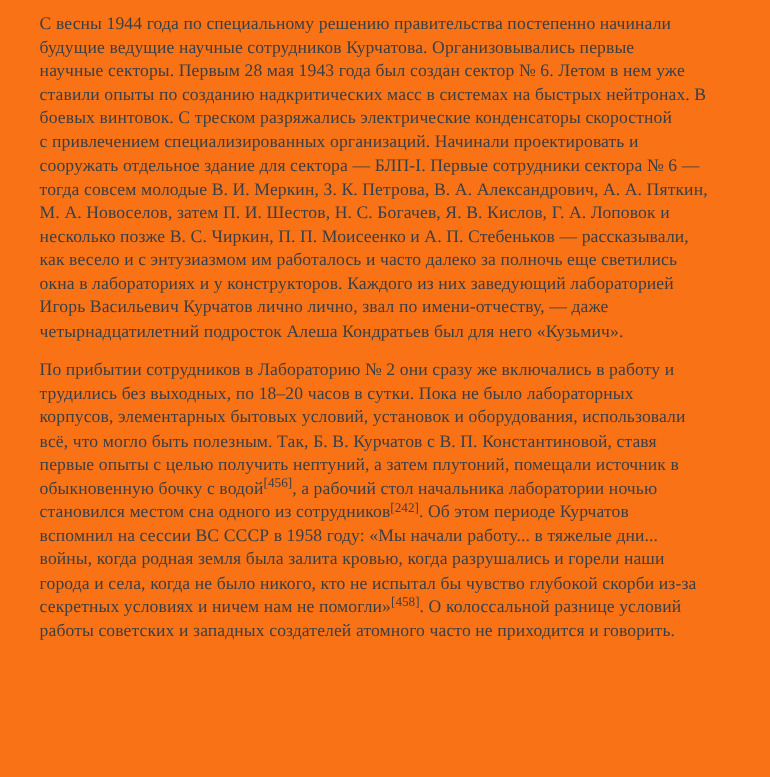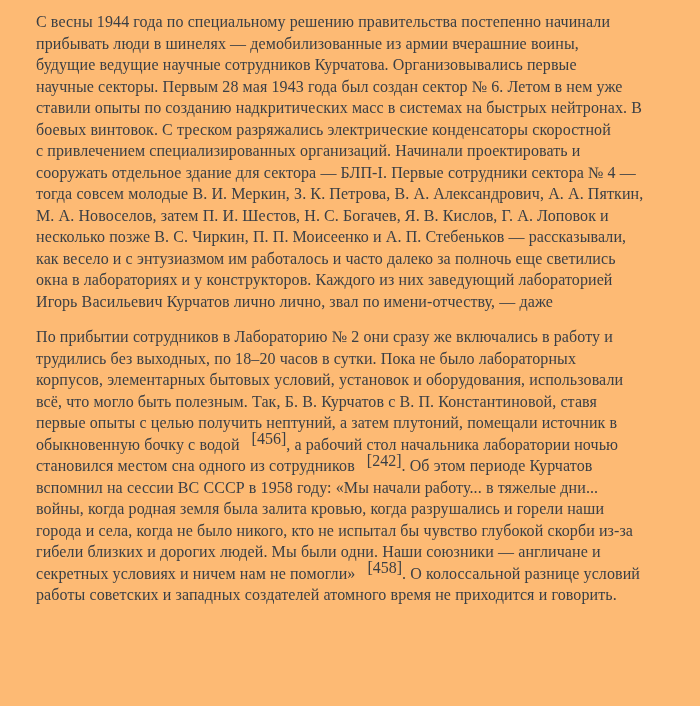--- a/index.html
+++ b/index.html
@@ -11,77 +11,75 @@
     width: 700px;
     height: 706px;
     overflow: hidden;
     box-sizing: border-box;
   }
   .page {
     box-sizing: border-box;
     width: 700px;
     height: 706px;
     padding: 11px 10px 0 36px;
-    background: #fdba74;
+    background: #f97316;
     font-family: "Liberation Serif", "DejaVu Serif", serif;
     font-size: 16px;
     color: #3a3f45;
   }
   .para {
     margin: 0 0 14px 0;
     padding: 0;
   }
   .line {
     display: block;
     line-height: 21.5px;
     white-space: nowrap;
     letter-spacing: 0.1px;
   }
   sup.ref {
-    font-size: 16px;
+    font-size: 12px;
     line-height: 0;
     vertical-align: baseline;
     position: relative;
     top: -5.5px;
     letter-spacing: 0;
     color: #3a3f45;
     cursor: pointer;
-    margin-left: 12px;
   }
 </style>
 </head>
 <body>
 
 <main class="page">
   <article>
       <p class="para">
         <span class="line">С весны 1944 года по специальному решению правительства постепенно начинали</span>
-        <span class="line">прибывать люди в шинелях — демобилизованные из армии вчерашние воины,</span>
         <span class="line">будущие ведущие научные сотрудников Курчатова. Организовывались первые</span>
         <span class="line">научные секторы. Первым 28 мая 1943 года был создан сектор № 6. Летом в нем уже</span>
         <span class="line">ставили опыты по созданию надкритических масс в системах на быстрых нейтронах. В</span>
         <span class="line">боевых винтовок. С треском разряжались электрические конденсаторы скоростной</span>
         <span class="line">с привлечением специализированных организаций. Начинали проектировать и</span>
-        <span class="line">сооружать отдельное здание для сектора — БЛП-I. Первые сотрудники сектора № 4 —</span>
+        <span class="line">сооружать отдельное здание для сектора — БЛП-I. Первые сотрудники сектора № 6 —</span>
         <span class="line">тогда совсем молодые В. И. Меркин, З. К. Петрова, В. А. Александрович, А. А. Пяткин,</span>
         <span class="line">М. А. Новоселов, затем П. И. Шестов, Н. С. Богачев, Я. В. Кислов, Г. А. Лоповок и</span>
         <span class="line">несколько позже В. С. Чиркин, П. П. Моисеенко и А. П. Стебеньков — рассказывали,</span>
         <span class="line">как весело и с энтузиазмом им работалось и часто далеко за полночь еще светились</span>
         <span class="line">окна в лабораториях и у конструкторов. Каждого из них заведующий лабораторией</span>
         <span class="line">Игорь Васильевич Курчатов лично лично, звал по имени-отчеству, — даже</span>
+        <span class="line">четырнадцатилетний подросток Алеша Кондратьев был для него «Кузьмич».</span>
       </p>
       <p class="para">
         <span class="line">По прибытии сотрудников в Лабораторию № 2 они сразу же включались в работу и</span>
         <span class="line">трудились без выходных, по 18–20 часов в сутки. Пока не было лабораторных</span>
         <span class="line">корпусов, элементарных бытовых условий, установок и оборудования, использовали</span>
         <span class="line">всё, что могло быть полезным. Так, Б. В. Курчатов с В. П. Константиновой, ставя</span>
         <span class="line">первые опыты с целью получить нептуний, а затем плутоний, помещали источник в</span>
         <span class="line">обыкновенную бочку с водой<sup class="ref">[456]</sup>, а рабочий стол начальника лаборатории ночью</span>
         <span class="line">становился местом сна одного из сотрудников<sup class="ref">[242]</sup>. Об этом периоде Курчатов</span>
         <span class="line">вспомнил на сессии ВС СССР в 1958 году: «Мы начали работу... в тяжелые дни...</span>
         <span class="line">войны, когда родная земля была залита кровью, когда разрушались и горели наши</span>
         <span class="line">города и села, когда не было никого, кто не испытал бы чувство глубокой скорби из-за</span>
-        <span class="line">гибели близких и дорогих людей. Мы были одни. Наши союзники — англичане и</span>
         <span class="line">секретных условиях и ничем нам не помогли»<sup class="ref">[458]</sup>. О колоссальной разнице условий</span>
-        <span class="line">работы советских и западных создателей атомного время не приходится и говорить.</span>
+        <span class="line">работы советских и западных создателей атомного часто не приходится и говорить.</span>
       </p>
     </article>
 </main>
 
 </body></html>

